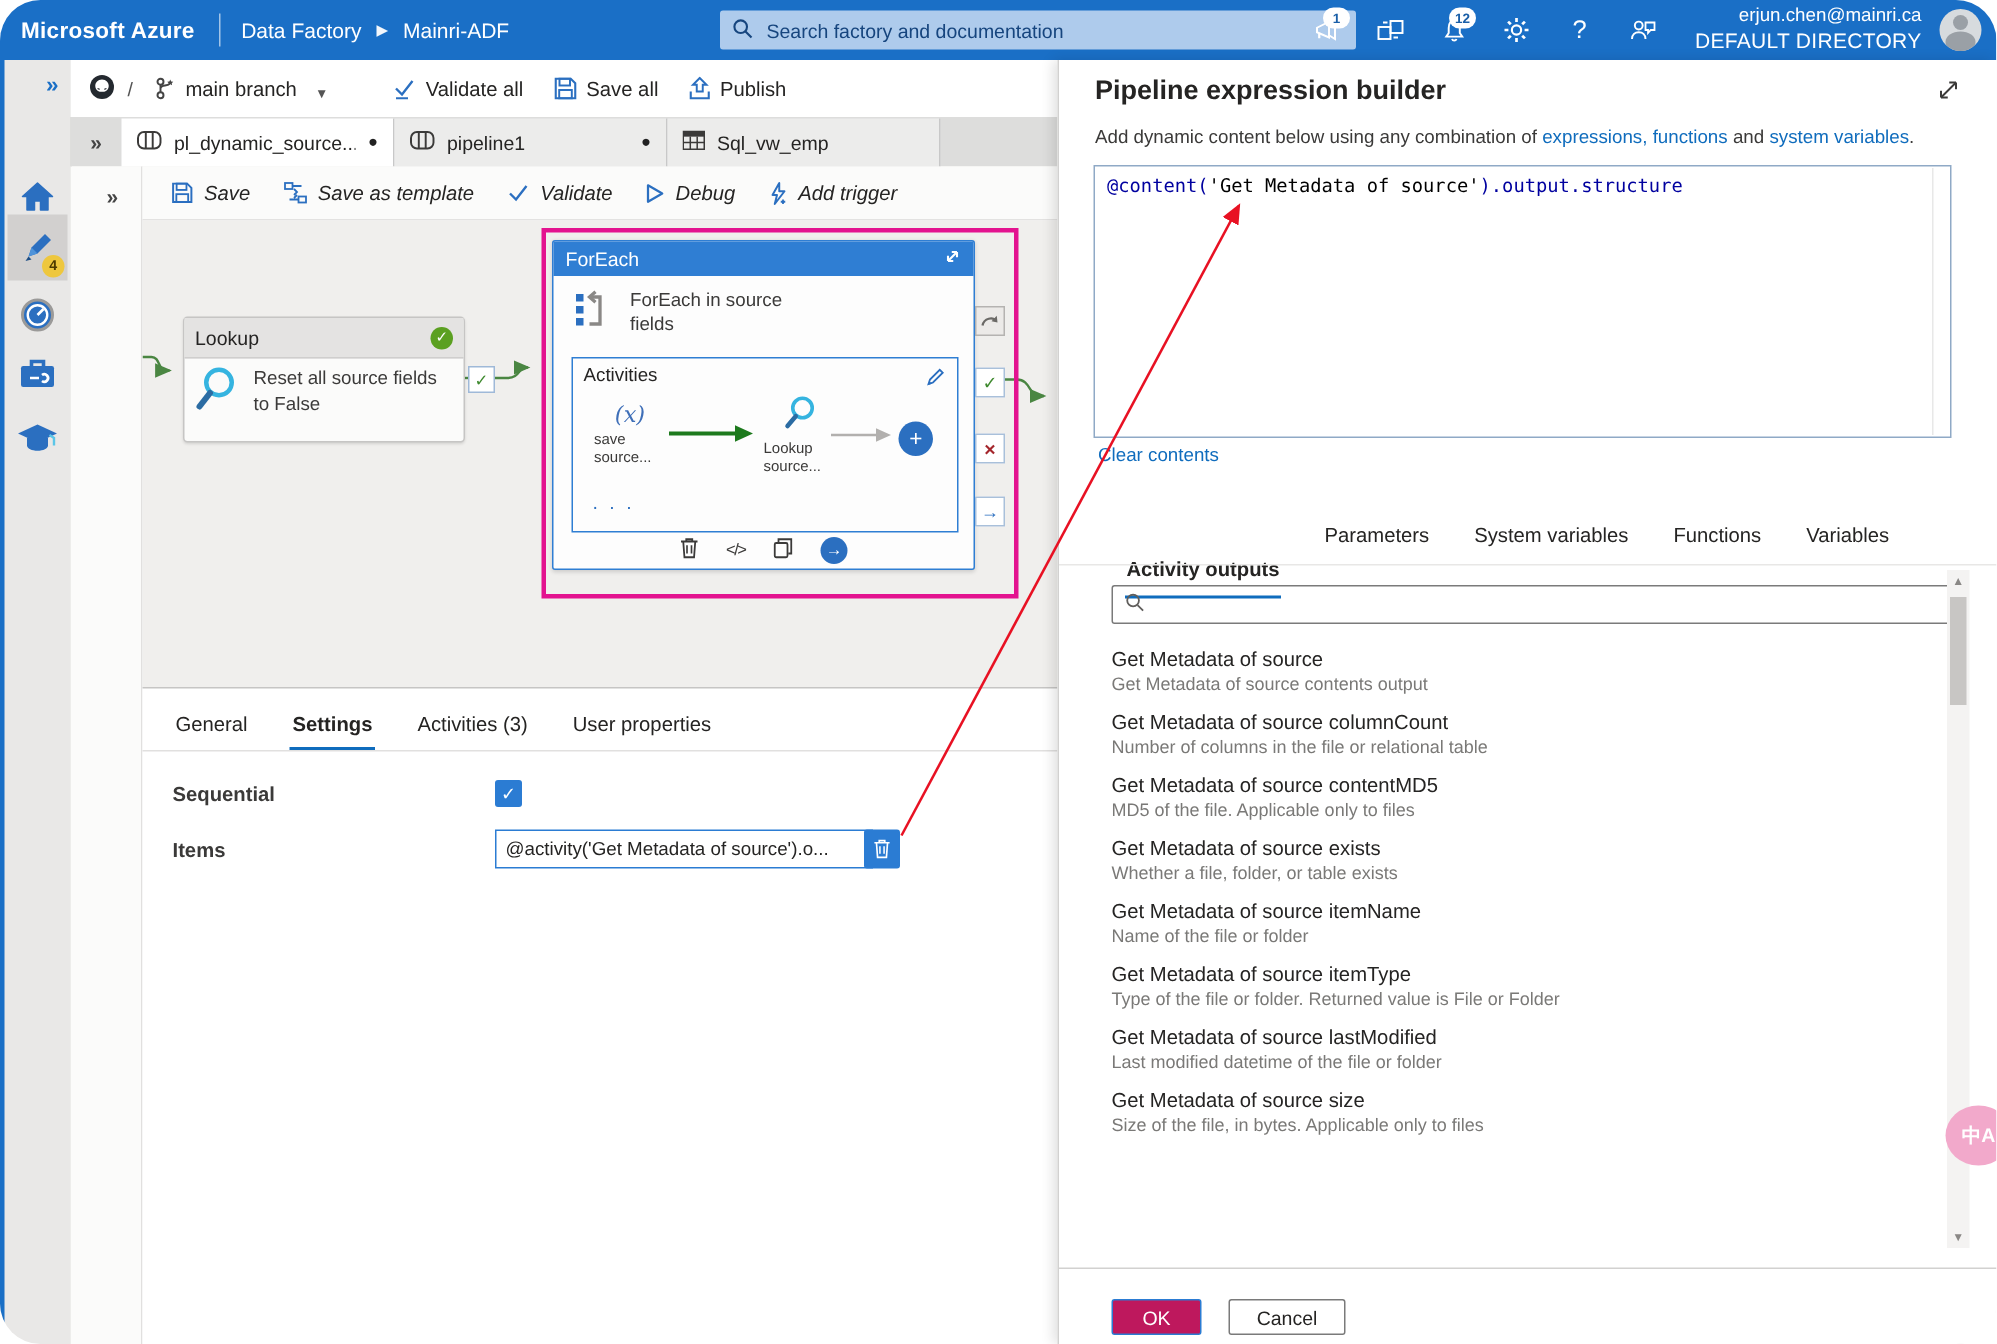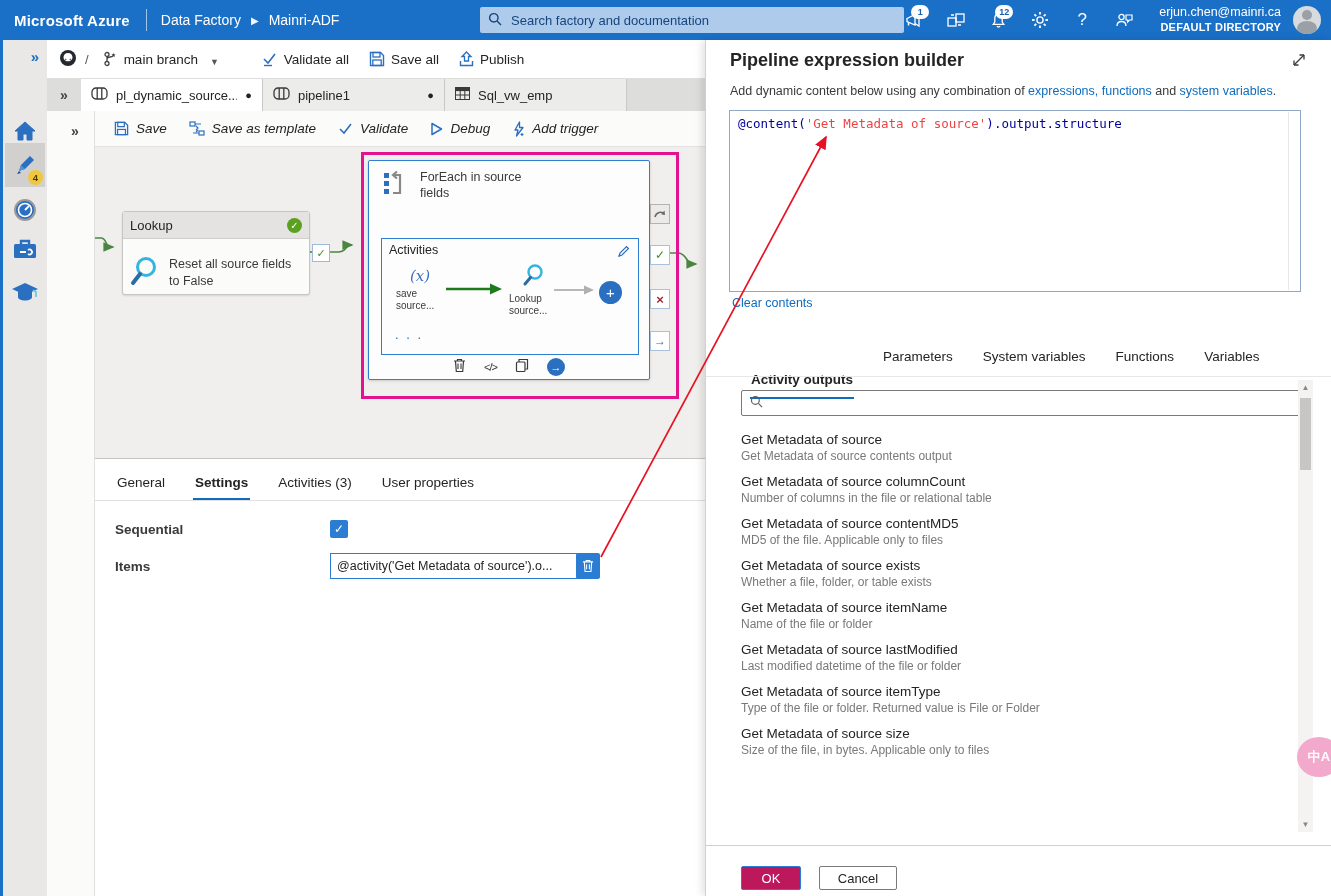--- a/index.html
+++ b/index.html
@@ -1,37 +1,37 @@
 <!DOCTYPE html>
 <html><head>
 <meta charset="utf-8">
 <style>
   html,body{margin:0;padding:0;background:#fff;}
   .root{position:relative;width:1331px;height:896px;overflow:hidden;background:#fff;
-        font-family:"Liberation Sans",sans-serif;font-size:13px;color:#252423;}
+        font-family:"Liberation Sans",sans-serif;font-size:13px;color:#252423;border-radius:27px;}
   .abs{position:absolute;}
 
   
   .topbar{left:0;top:0;width:1331px;height:40px;background:#1a6fc6;color:#fff;display:flex;align-items:center;}
   .brand{font-weight:bold;font-size:15px;margin-left:14px;letter-spacing:.2px;}
   .tb-div{width:1px;height:22px;background:rgba(255,255,255,.6);margin:0 14px 0 16px;}
   .crumb{font-size:14px;display:flex;align-items:center;gap:10px;}
   .crumb .caret{font-size:10px;opacity:.95;}
   .tb-search{position:absolute;left:480px;top:7px;width:408px;height:26px;background:#aecbec;border-radius:2px;
              display:flex;align-items:center;padding:0 8px;gap:7px;}
   .tb-search input{background:transparent;border:none;outline:none;font-size:13px;color:#16457e;width:100%;
                    font-family:"Liberation Sans",sans-serif;}
   .tb-search input::placeholder{color:#16457e;opacity:1;}
   .tb-icons{position:absolute;right:0;top:0;height:40px;display:flex;align-items:center;gap:8px;padding-right:6px;}
   .tbi{width:34px;height:30px;display:flex;align-items:center;justify-content:center;position:relative;color:#fff;}
   .tbi .badge{position:absolute;top:0;right:2px;background:#fff;color:#1a5fa8;border-radius:8px;min-width:14px;height:14px;
               font-size:9px;font-weight:bold;display:flex;align-items:center;justify-content:center;padding:0 2px;}
   .tb-user{text-align:right;line-height:1.25;margin:0 4px 0 10px;}
   .tb-user .em{font-size:12.5px;}
-  .tb-user .dir{font-size:11px;font-weight:bold;letter-spacing:.2px;}
+  .tb-user .dir{font-size:14px;font-weight:normal;letter-spacing:.2px;}
   .avatar{width:28px;height:28px;border-radius:50%;background:#d7dbde;position:relative;overflow:hidden;margin-right:4px;}
   .avatar:before{content:"";position:absolute;left:9px;top:4px;width:10px;height:10px;border-radius:50%;background:#9aa0a6;}
   .avatar:after{content:"";position:absolute;left:4px;top:15px;width:20px;height:14px;border-radius:50%;background:#9aa0a6;}
 
   
   .side{left:0;top:40px;width:47px;height:856px;background:#e9e8e7;border-right:1px solid #d6d5d4;}
   .side .bluestrip{position:absolute;left:0;top:0;width:3px;height:856px;background:#1a6fc6;}
   .side .chev{position:absolute;right:8px;top:8px;color:#1a6fc6;font-size:15px;font-weight:bold;}
   .sideicon{position:absolute;left:5px;width:40px;height:34px;display:flex;align-items:center;justify-content:center;}
   .sideicon.sel{background:#d2d0cf;height:44px;}
@@ -64,21 +64,21 @@
   
   .canvas{left:95px;top:147px;width:610px;height:311px;background:#f0efed;}
   .csvg{position:absolute;left:0;top:0;width:610px;height:311px;}
 
   .lookup{position:absolute;left:27px;top:64px;width:186px;height:82px;background:#fbfbfa;border:1px solid #c6c5c4;
           border-radius:3px;box-shadow:0 1px 2px rgba(0,0,0,.12);}
   .lookup .hdr{height:26px;background:#e4e3e2;border-bottom:1px solid #cfcecd;display:flex;align-items:center;
                justify-content:space-between;padding:0 7px;font-size:13px;}
   .okbadge{width:15px;height:15px;border-radius:50%;background:#5ba021;color:#fff;font-size:10px;display:flex;
            align-items:center;justify-content:center;}
-  .lookup .body{display:flex;align-items:center;gap:10px;padding:16px 6px;}
+  .lookup .body{display:flex;align-items:center;gap:10px;padding:4px 6px;}
   .lookup .desc{font-size:12.5px;color:#3b3a39;line-height:1.3;}
 
   .chkwidget{position:absolute;left:217px;top:97px;width:16px;height:16px;background:#fff;border:1px solid #9fb9d8;
              color:#3f8a2f;font-size:11px;display:flex;align-items:center;justify-content:center;}
 
   .fe-outline{position:absolute;left:266px;top:5px;width:312px;height:241px;border:3px solid #e3138f;}
   .fe-box{position:absolute;left:273px;top:13px;width:280px;height:218px;background:#fdfdfd;border:1px solid #2f7ed3;
           border-radius:2px;box-shadow:0 1px 3px rgba(0,0,0,.15);}
   .fe-hdr{height:23px;background:#2f7ed3;color:#fff;display:flex;align-items:center;justify-content:space-between;
           padding:0 8px;font-size:13px;}
@@ -122,21 +122,21 @@
   .rpanel{left:705px;top:40px;width:626px;height:856px;background:#fff;border-left:1px solid #d2d1d0;
           box-shadow:-3px 0 8px rgba(0,0,0,.12);box-sizing:border-box;}
   .rtitle{position:absolute;left:24px;top:10px;font-size:18px;font-weight:600;color:#252423;}
   .rexpand{position:absolute;right:24px;top:12px;cursor:pointer;}
   .rsub{position:absolute;left:24px;top:44px;font-size:12.5px;color:#3b3a39;}
   .rsub .lnk{color:#0f6cbd;cursor:pointer;}
   .codebox{position:absolute;left:23px;top:70px;width:570px;height:180px;border:1px solid #8fa9c6;background:#fff;}
   .codebox .vline{position:absolute;right:11px;top:1px;bottom:1px;width:1px;background:#e8e8e8;}
   .codeline{position:absolute;left:8px;top:5px;font-family:"DejaVu Sans Mono",monospace;font-size:12.5px;white-space:pre;}
   .codeline .kw{color:#00009f;}
-  .codeline .str{color:#ef4444;}
+  .codeline .str{color:#000000;}
   .clearlnk{position:absolute;left:26px;top:256px;font-size:12.5px;color:#0f6cbd;cursor:pointer;}
   .btabs{position:absolute;left:44px;top:305px;display:flex;gap:28px;}
   .btab{font-size:13.5px;color:#252423;padding:4px 1px 10px 1px;cursor:pointer;}
   .btab.active{font-weight:bold;border-bottom:2px solid #0f6cbd;margin-top:23px;}
   .bdiv{position:absolute;left:0;top:336px;width:626px;height:1px;background:#e8e7e6;}
   .rsearch{position:absolute;left:35px;top:350px;width:542px;height:24px;border:1px solid #7a7a7a;border-radius:2px;
            display:flex;align-items:center;gap:7px;padding:0 8px;box-sizing:content-box;}
   .rsearch input{border:none;outline:none;width:100%;font-size:13px;color:#444;font-family:"Liberation Sans",sans-serif;}
   .rsearch input::placeholder{color:#767674;opacity:1;}
   .outlist{position:absolute;left:35px;top:392px;width:540px;}
@@ -412,20 +412,30 @@
               <line x1="11" y1="19" x2="4" y2="28" stroke="#2b6ca3" stroke-width="4" stroke-linecap="round"></line>
             </svg>
         </span>
         <span class="desc">Reset all source fields to False</span>
       </div>
     </div>
     <div class="chkwidget">✓</div>
 
     <div class="fe-outline"></div>
     <div class="fe-box">
+      <div class="fe-hdr">
+        <span>ForEach</span>
+        <span>
+          <svg width="12" height="12" viewBox="0 0 12 12">
+              <path d="M3 9 L9 3" stroke="#fff" stroke-width="1.4"></path>
+              <path d="M9 3 h-3.5 M9 3 v3.5" stroke="#fff" stroke-width="1.4" fill="none"></path>
+              <path d="M3 9 h3.5 M3 9 v-3.5" stroke="#fff" stroke-width="1.4" fill="none"></path>
+            </svg>
+        </span>
+      </div>
       <div class="fe-desc">
         <span>
           <svg width="26" height="28" viewBox="0 0 26 28">
               <rect x="2" y="4" width="5" height="5" fill="#2b6fc0"></rect>
               <rect x="2" y="12" width="5" height="5" fill="#2b6fc0"></rect>
               <rect x="2" y="20" width="5" height="5" fill="#2b6fc0"></rect>
               <path d="M11 24 H18 V6 H12" fill="none" stroke="#8a8886" stroke-width="2.2"></path>
               <path d="M15 2.5 L11 6 L15 9.5" fill="none" stroke="#8a8886" stroke-width="2.2"></path>
             </svg>
         </span>
@@ -562,26 +572,26 @@
         </div>
         <div class="outitem">
           <div class="outtitle">Get Metadata of source exists</div>
           <div class="outdesc">Whether a file, folder, or table exists</div>
         </div>
         <div class="outitem">
           <div class="outtitle">Get Metadata of source itemName</div>
           <div class="outdesc">Name of the file or folder</div>
         </div>
         <div class="outitem">
+          <div class="outtitle">Get Metadata of source itemType</div>
+          <div class="outdesc">Type of the file or folder. Returned value is File or Folder</div>
+        </div>
+        <div class="outitem">
           <div class="outtitle">Get Metadata of source lastModified</div>
           <div class="outdesc">Last modified datetime of the file or folder</div>
-        </div>
-        <div class="outitem">
-          <div class="outtitle">Get Metadata of source itemType</div>
-          <div class="outdesc">Type of the file or folder. Returned value is File or Folder</div>
         </div>
         <div class="outitem">
           <div class="outtitle">Get Metadata of source size</div>
           <div class="outdesc">Size of the file, in bytes. Applicable only to files</div>
         </div>
       </div>
     <div class="rscroll">
       <div class="up">▲</div>
       <div class="thumb"></div>
       <div class="dn">▼</div>

